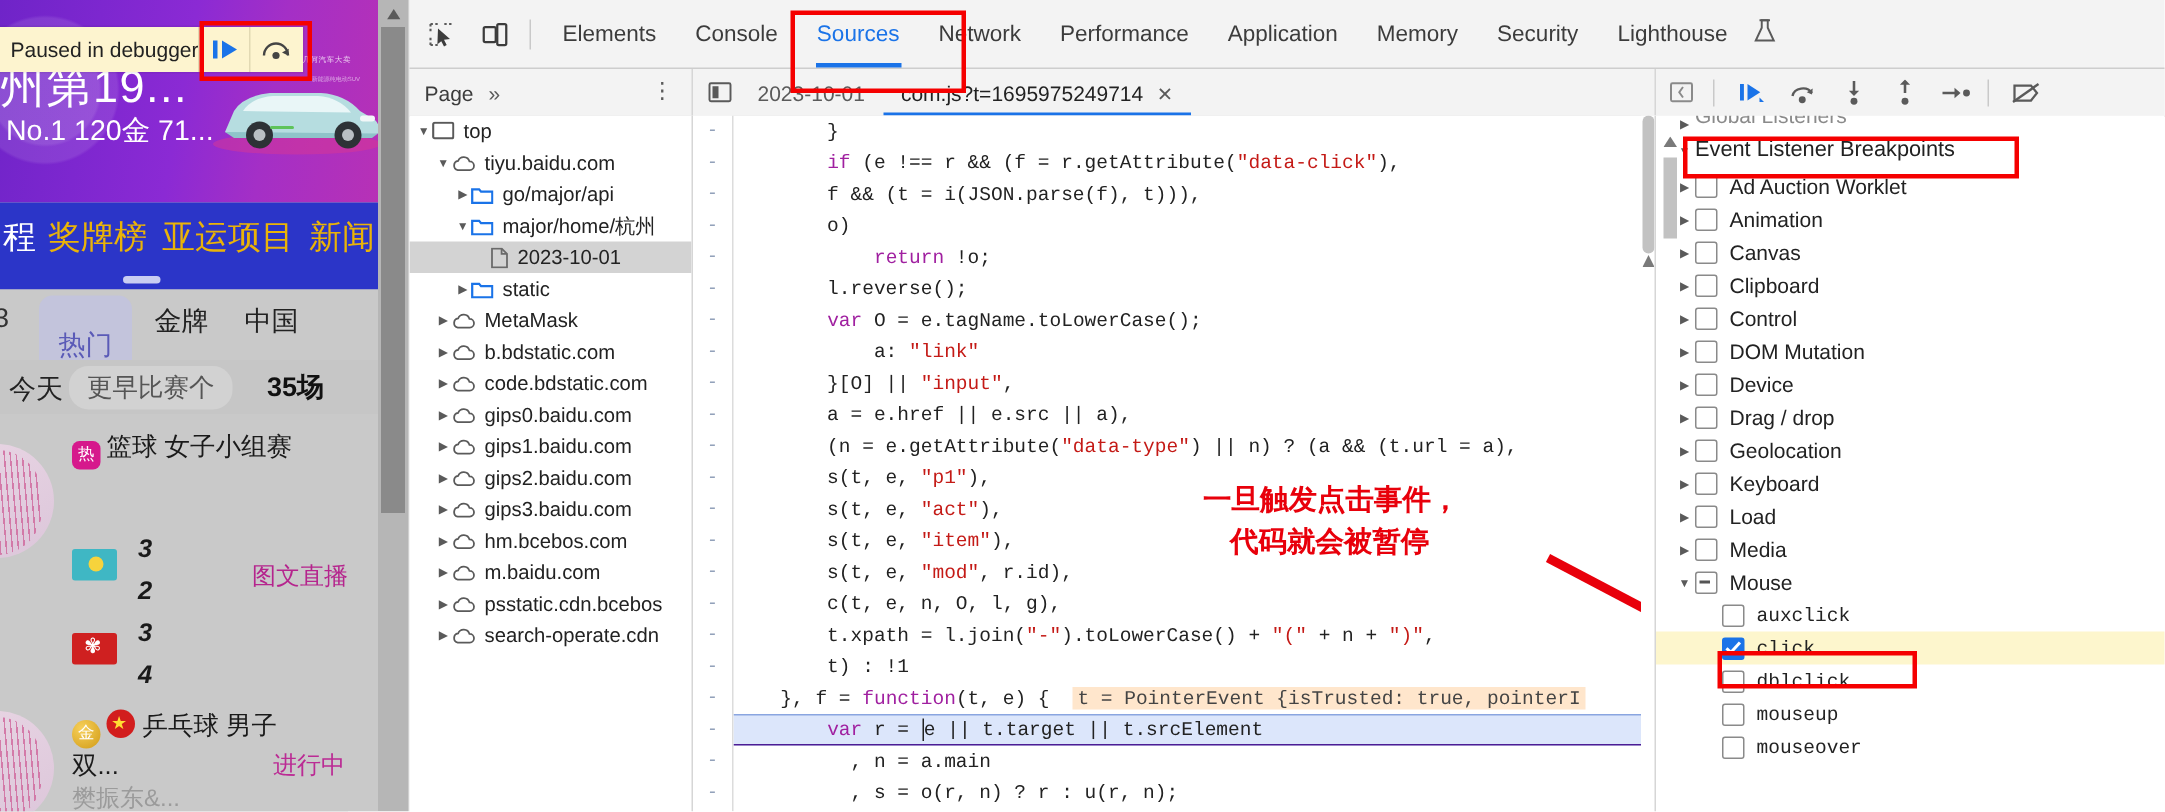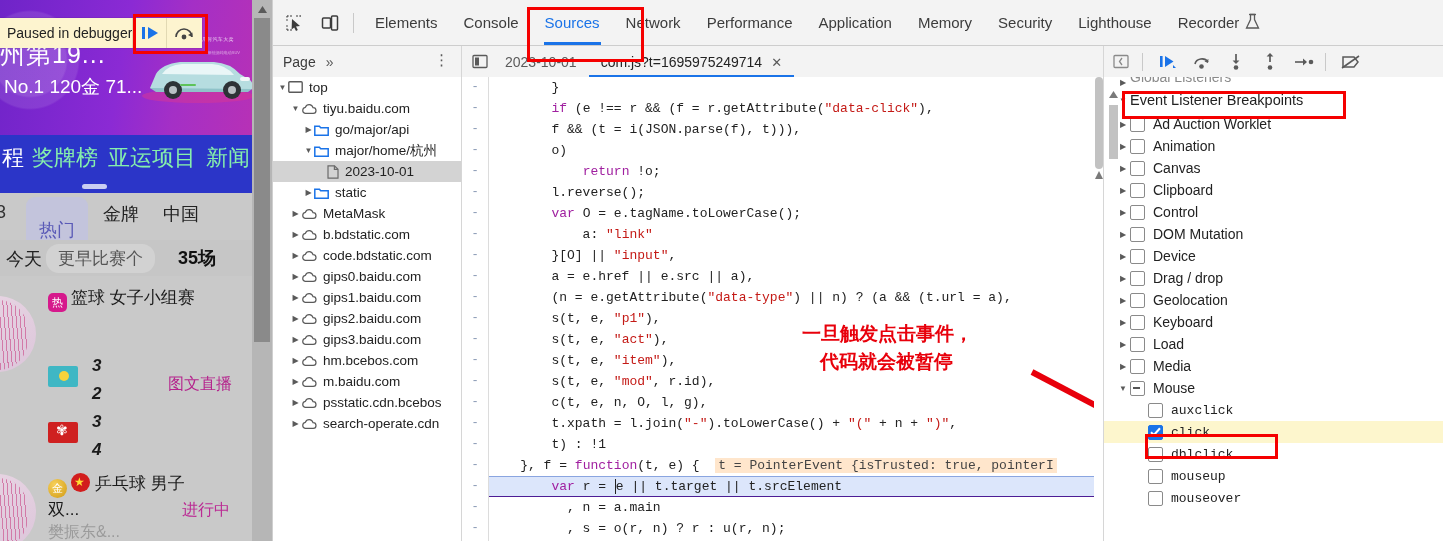--- a/index.html
+++ b/index.html
@@ -12,30 +12,30 @@
   .root{position:relative;width:1443px;height:541px;overflow:hidden;}
 
   
   .viewport{position:absolute;left:0;top:0;width:252px;height:541px;overflow:hidden;background:#c9c9c9;}
   .vp-hero{position:absolute;left:0;top:0;width:252px;height:135px;
       background:
         radial-gradient(circle at 30px 60px, rgba(255,255,255,.10) 0 36px, rgba(255,255,255,0) 38px),
         radial-gradient(circle at 30px 60px, rgba(255,255,255,.10) 0 48px, rgba(255,255,255,0) 50px),
         linear-gradient(100deg,#6f24c8 0%,#7d27cf 25%,#8b2ad4 48%,#a42fc6 70%,#b731b6 100%);
   }
-  .hero-title{position:absolute;left:0;top:38px;color:#fff;font-size:25px;letter-spacing:1px;
+  .hero-title{position:absolute;left:0;top:38px;color:#fff;font-size:30px;letter-spacing:1px;
       font-family:"Liberation Sans",sans-serif;white-space:nowrap;}
   .hero-sub{position:absolute;left:4px;top:74px;color:#fff;font-size:19px;white-space:nowrap;}
   .hero-car{position:absolute;right:-6px;top:44px;width:118px;height:62px;}
   .hero-minitext{position:absolute;right:18px;top:36px;font-size:5px;color:rgba(255,255,255,.75);letter-spacing:.4px;}
   .hero-minitext2{position:absolute;right:12px;top:50px;font-size:4px;color:rgba(255,255,255,.55);}
 
   .vp-navbar{position:absolute;left:0;top:135px;width:252px;height:58px;background:#2b35c8;}
   .vp-navbar .nav-items{display:flex;align-items:center;height:46px;padding-left:2px;}
-  .vp-navbar .nav-item{color:#86efac;font-size:22px;margin-right:10px;white-space:nowrap;}
+  .vp-navbar .nav-item{color:#eab308;font-size:22px;margin-right:10px;white-space:nowrap;}
   .vp-navbar .nav-item.first{color:#fff;margin-right:8px;}
   .nav-underline{position:absolute;left:82px;top:184px;width:25px;height:5px;background:#c9cdf2;border-radius:3px;}
 
   .vp-tabs{position:absolute;left:0;top:193px;width:252px;height:46px;background:#c9c9c9;}
   .vp-tab{position:absolute;top:6px;font-size:18px;color:#222;}
   .vp-tab.pill{left:26px;top:4px;background:#c3c4dc;color:#5a5ab7;padding:21px 13px;border-radius:9px;}
   .vp-tab.t2{left:103px;top:9px;}
   .vp-tab.t3{left:163px;top:9px;}
   .vp-tab.t0{left:-4px;top:9px;color:#333;}
 
@@ -284,21 +284,20 @@
       <span class="dt-sep"></span>
       <span class="dt-tab">Elements</span>
       <span class="dt-tab">Console</span>
       <span class="dt-tab active">Sources</span>
       <span class="dt-tab">Network</span>
       <span class="dt-tab">Performance</span>
       <span class="dt-tab">Application</span>
       <span class="dt-tab">Memory</span>
       <span class="dt-tab">Security</span>
       <span class="dt-tab">Lighthouse</span>
-      <span class="dt-tab" style="padding-right:2px;">Recorder</span>
       <span class="dt-flask">
         <svg width="15" height="17" viewBox="0 0 15 17">
             <path d="M5.5 1.5 v5 L1.5 15 h12 L9.5 6.5 v-5 Z" fill="none" stroke="#5a5a5a" stroke-width="1.3"></path>
             <path d="M4 1.5 h7" stroke="#5a5a5a" stroke-width="1.3"></path>
           </svg>
       </span>
     </div>
 
     <div class="dt-row2">
       <div class="nav-pane-head">

